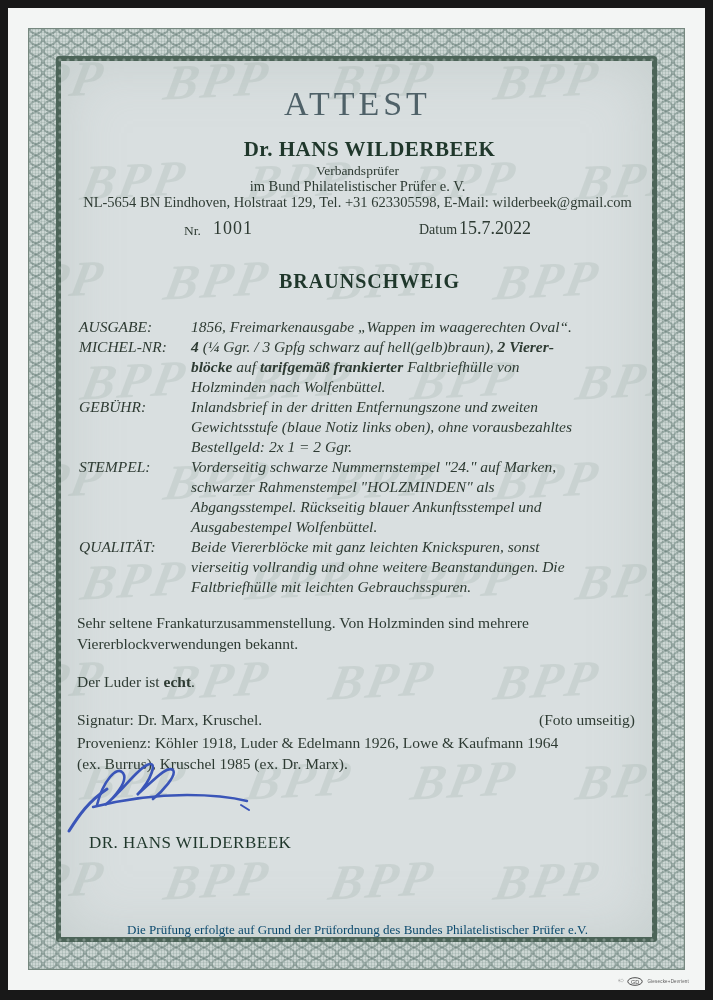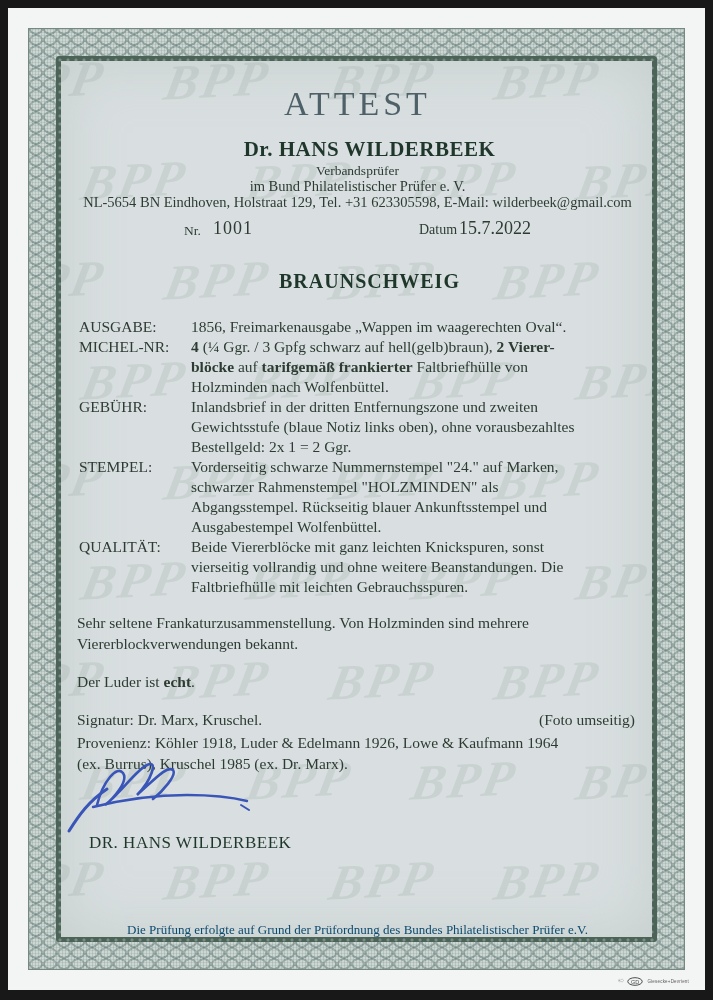--- a/index.html
+++ b/index.html
@@ -38,21 +38,21 @@
   .contact{top:133px;font-size:14.5px;}
 
   .nr-row{top:157px;left:0;width:593px;height:24px;}
   .nr-label{position:absolute;left:123px;top:5px;font-size:13.5px;}
   .nr-value{position:absolute;left:152px;top:0;font-size:18px;letter-spacing:1px;}
   .dt-label{position:absolute;left:358px;top:4px;font-size:14px;}
   .dt-value{position:absolute;left:398px;top:0;font-size:18px;}
 
   .subject{top:209px;font-size:20px;font-weight:bold;letter-spacing:1px;}
 
-  .fields{top:256px;left:18px;width:560px;font-size:15.5px;line-height:20px;}
+  .fields{top:256px;left:18px;width:560px;font-size:15.5px;line-height:20px;font-style:italic;}
   .frow{display:grid;grid-template-columns:112px 1fr;}
   .flabel{white-space:nowrap;}
   .lines{white-space:pre-line;}
   b,.b{font-weight:bold;}
 
   .remark{top:552px;left:16px;width:562px;font-size:15.5px;line-height:20.5px;}
   .beleg{top:612px;left:16px;font-size:15.5px;}
   .sigrow{top:650px;left:16px;width:558px;display:flex;justify-content:space-between;font-size:15.5px;}
   .prov{top:671px;left:16px;width:562px;font-size:15.5px;line-height:21px;}
   .sigimg{top:698px;left:2px;width:210px;height:76px;}

